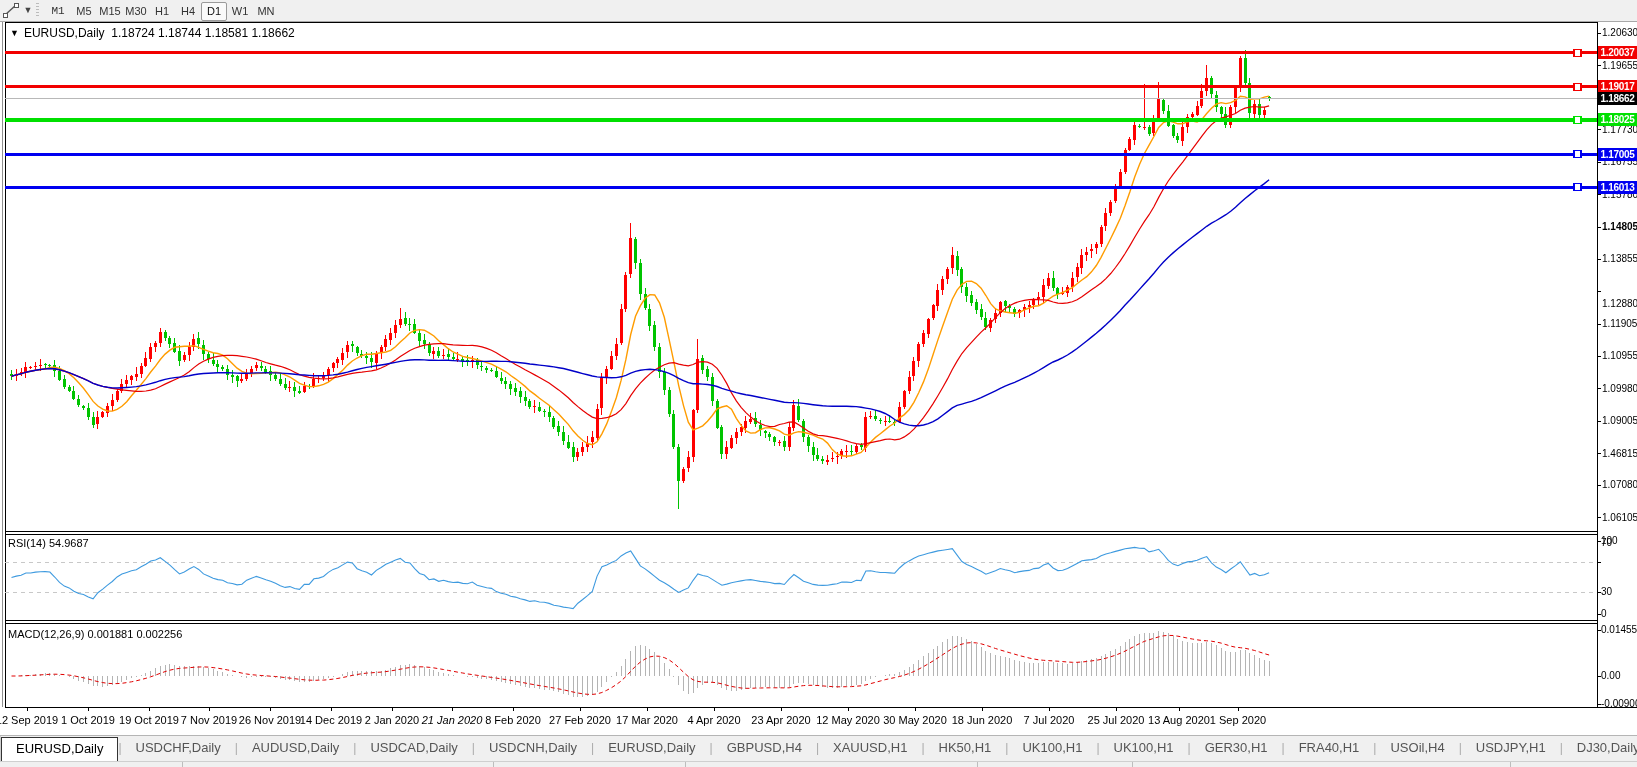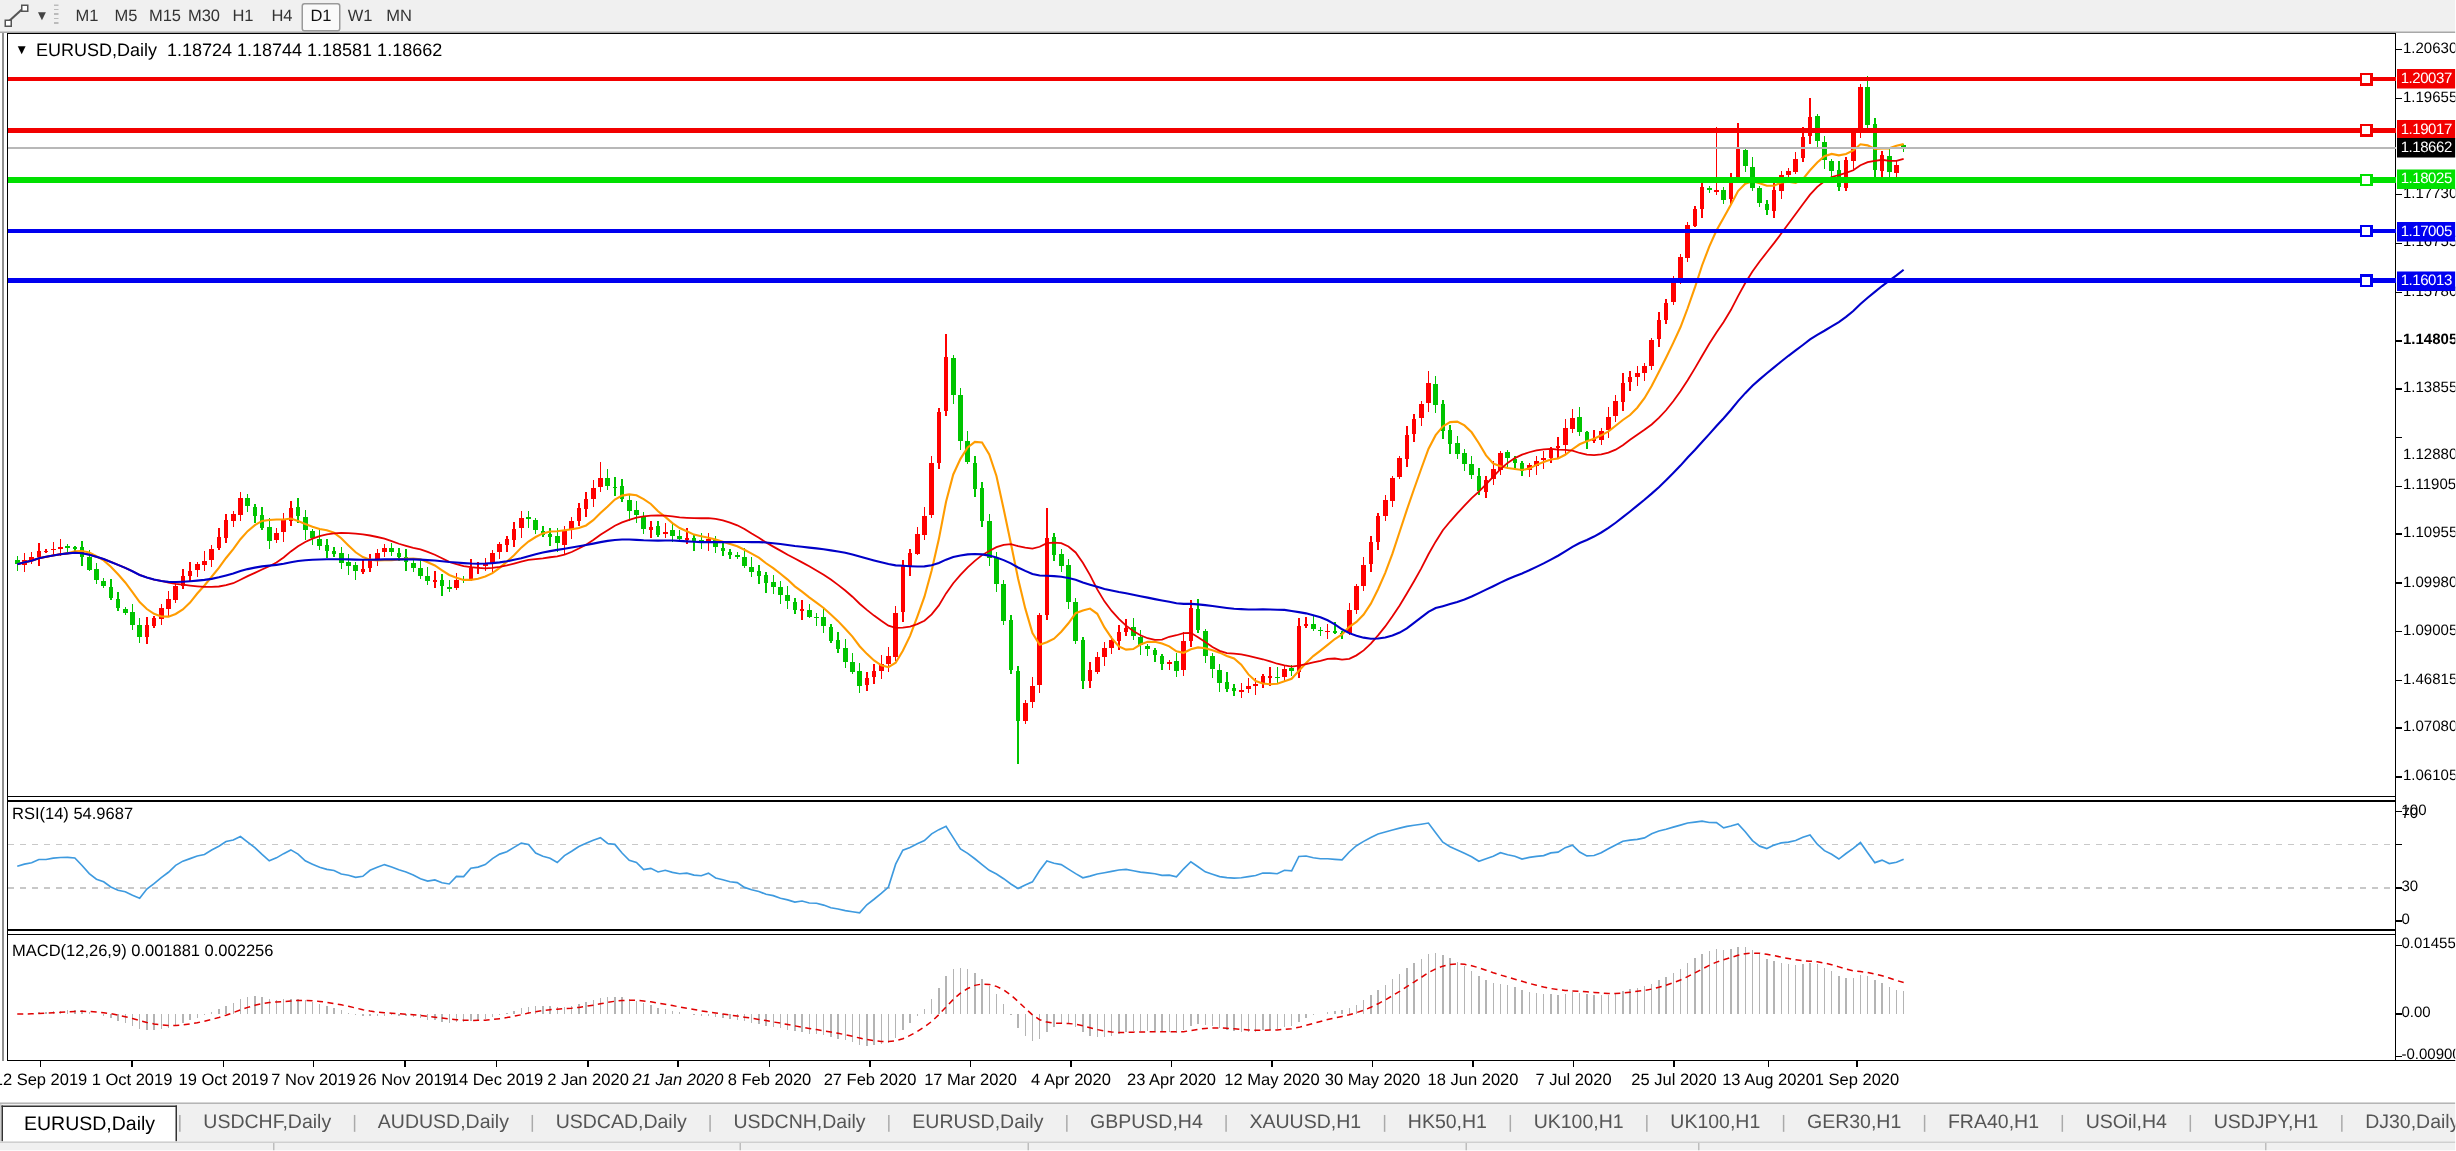--- a/index.html
+++ b/index.html
@@ -20,21 +20,21 @@
   
   #chart-svg{position:absolute;left:0;top:0;z-index:1;}
   .ovl{position:absolute;z-index:10;white-space:nowrap;}
   #chart-title{left:10px;top:26px;font-size:12px;color:#000;}
   #chart-title .caret{font-size:9px;margin-right:5px;position:relative;top:-1px;}
   #rsi-label{left:8px;top:537px;font-size:11px;color:#000;}
   #macd-label{left:8px;top:628px;font-size:11px;color:#000;}
   .ytick{font-size:10px;color:#000;left:1602px;z-index:10;position:absolute;}
   .sctick{font-size:10px;color:#000;left:1601px;z-index:10;position:absolute;}
   .badge{position:absolute;left:1598px;width:39px;height:13px;line-height:13px;z-index:11;
-         font-size:10px;font-weight:400;color:#fff;text-align:center;letter-spacing:-0.3px;}
+         font-size:10px;font-weight:700;color:#fff;text-align:center;letter-spacing:-0.3px;}
   .xdate{position:absolute;top:714px;font-size:11px;color:#000;transform:translateX(-50%);z-index:10;}
   
   #tabbar{position:absolute;left:0;top:735px;width:1637px;height:25px;background:#f0f0f0;
           border-top:1px solid #b5b5b5;z-index:30;display:flex;align-items:stretch;}
   #tabbar .notch{width:10px;border-right:1px solid #cfcfcf;}
   .tab{padding:0 14px;line-height:24px;font-size:13px;color:#555;cursor:pointer;}
   .tab.active{background:#fff;border:1px solid #333;border-bottom:none;color:#000;margin-top:1px;
               line-height:22px;}
   .tabsep{color:#aaa;line-height:24px;font-size:12px;}
   
@@ -51,21 +51,21 @@
     <div id="tool-icon">
       <svg width="18" height="17" viewBox="0 0 18 17">
         <line x1="3" y1="13" x2="14" y2="3" stroke="#555" stroke-width="1.4"></line>
         <rect x="1.5" y="11.5" width="4" height="4" fill="#fff" stroke="#555"></rect>
         <rect x="12.5" y="1.5" width="4" height="4" fill="#fff" stroke="#555"></rect>
       </svg>
     </div>
     <div id="tool-caret">▼</div>
     <div id="toolbar-handle"></div>
     <div id="tf-buttons">
-        <div class="tf-btn" style="left: 45px;">M1</div>
+        <div class="tf-btn" style="left: 45px; font-family: Liberation Mono, monospace;">M1</div>
         <div class="tf-btn" style="left: 71px;">M5</div>
         <div class="tf-btn" style="left: 97px;">M15</div>
         <div class="tf-btn" style="left: 123px;">M30</div>
         <div class="tf-btn" style="left: 149px;">H1</div>
         <div class="tf-btn" style="left: 175px;">H4</div>
         <div class="tf-btn active" style="left: 201px;">D1</div>
         <div class="tf-btn" style="left: 227px;">W1</div>
         <div class="tf-btn" style="left: 253px;">MN</div>
       </div>
   </div>

